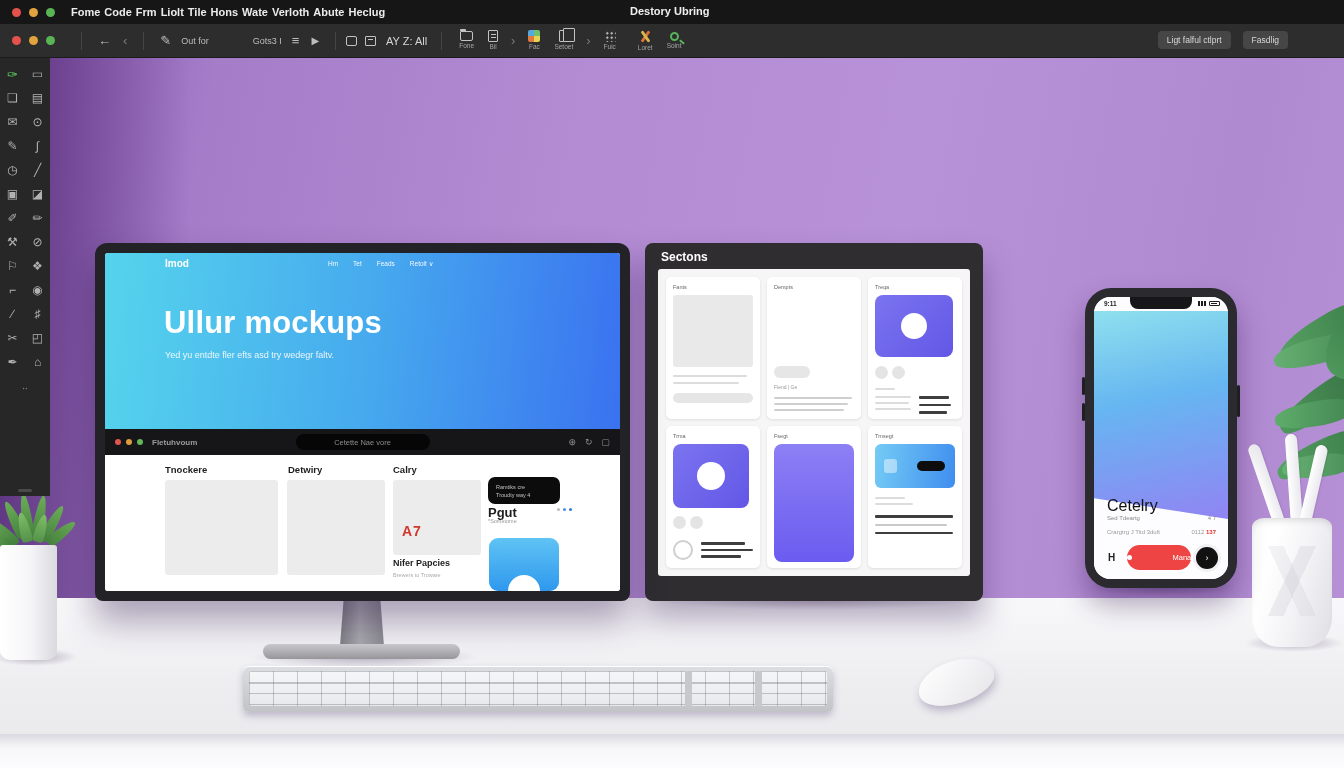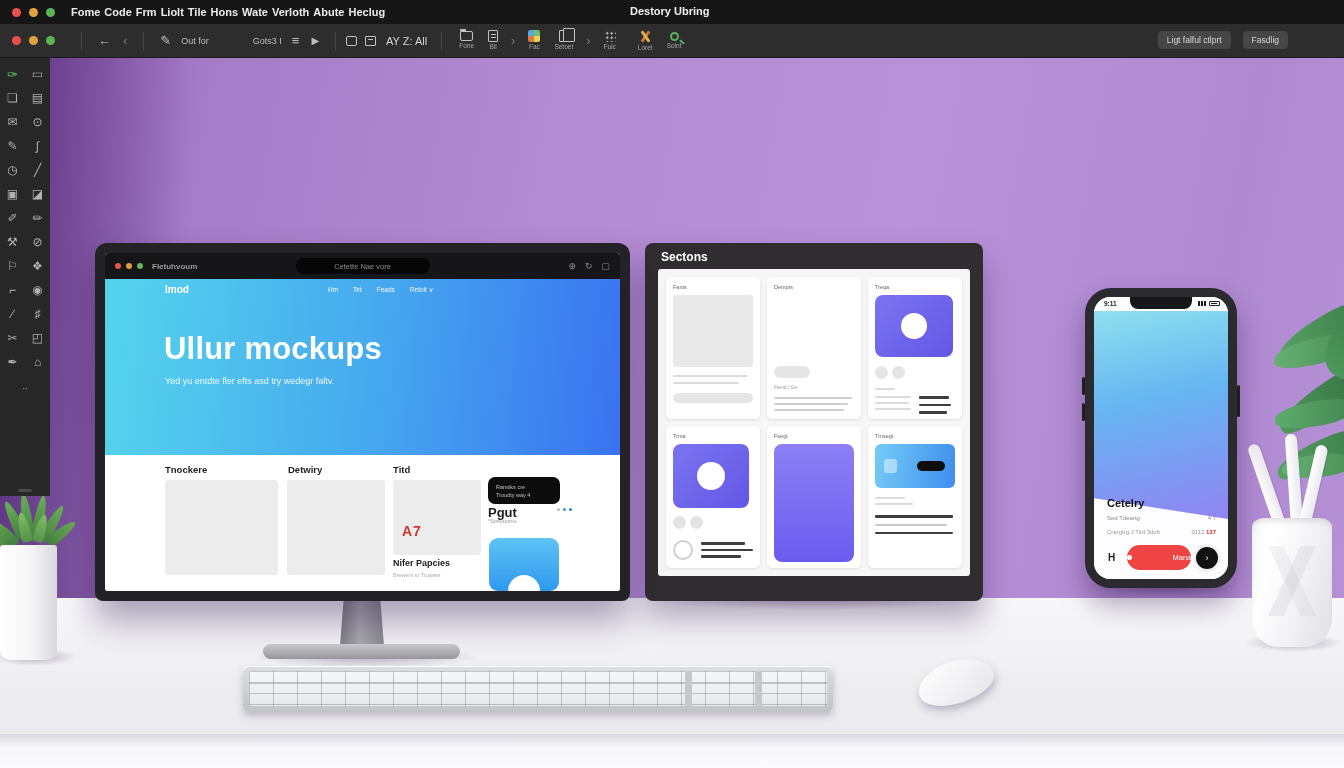--- a/index.html
+++ b/index.html
@@ -102,21 +102,21 @@
 
 #phone{position:absolute;left:1085px;top:288px;width:152px;height:300px;background:#fdfdff;border:9px solid #2a2a2f;border-radius:26px;box-shadow:0 16px 28px rgba(42,16,72,.38);z-index:7}
 #p-clip{position:absolute;inset:0;border-radius:16px;overflow:hidden;background:#fdfdff}
 #p-notch{position:absolute;left:50%;transform:translateX(-50%);top:0;width:62px;height:12px;background:#17171a;border-radius:0 0 8px 8px;z-index:3}
 #p-status{position:absolute;left:10px;right:8px;top:3px;display:flex;justify-content:space-between;font-size:6.5px;font-weight:bold;color:#1c1c1c;z-index:2}
 #p-sticons{display:flex;gap:3px;align-items:center}
 #p-sig{width:8px;height:5px;background:linear-gradient(to right,#1c1c1c 0 2px,transparent 2px 3px,#1c1c1c 3px 5px,transparent 5px 6px,#1c1c1c 6px 8px)}
 #p-batt{width:11px;height:5px;border:1px solid #1c1c1c;border-radius:1px;position:relative}
 #p-batt::before{content:"";position:absolute;left:1px;top:1px;bottom:1px;width:6px;background:#1c1c1c}
 #p-grad{position:absolute;left:0;top:14px;width:100%;height:208px;background:linear-gradient(168deg,#8fe0ee 0%,#66b6f1 42%,#9184f3 100%);clip-path:polygon(0 0,100% 0,100% 100%,0 90%)}
-#p-heading{position:absolute;left:13px;top:200px;font-size:11px;font-weight:bold;color:#111}
+#p-heading{position:absolute;left:13px;top:200px;font-size:16px;font-weight:normal;color:#111}
 #p-subrow{position:absolute;left:13px;right:12px;top:218px;display:flex;justify-content:space-between;font-size:6px;color:#8a8a8a}
 #p-detailrow{position:absolute;left:13px;right:12px;top:232px;display:flex;justify-content:space-between;font-size:6px;color:#9a9a9a}
 #p-price-hot{color:#e0342c;font-weight:bold}
 #p-bar{position:absolute;left:10px;right:10px;top:247px;height:27px;display:flex;align-items:center}
 #p-nav-left{font-size:10px;font-weight:bold;color:#222;margin-left:4px}
 #p-pill{margin-left:12px;width:64px;height:25px;background:#ef4444;border-radius:13px;color:#fff;font-size:7.5px;display:flex;align-items:center;justify-content:space-between;gap:4px}
 #p-pill i{width:5px;height:5px;background:#fff;border-radius:50%;display:block}
 #p-act{margin-left:auto;width:22px;height:22px;border-radius:50%;background:#111;color:#fff;font-size:9px;display:flex;align-items:center;justify-content:center;box-shadow:0 0 0 3px #f1f1f3}
 .p-sidebtn{position:absolute;background:#1f1f23;border-radius:2px;z-index:1}
 
@@ -144,47 +144,47 @@
   <div class="shadow" style="left:250px;top:646px;width:230px;height:22px"></div>
   <div class="shadow" style="left:648px;top:588px;width:334px;height:22px"></div>
   <div class="shadow" style="left:1088px;top:578px;width:150px;height:18px"></div>
   <div class="shadow" style="left:1244px;top:634px;width:100px;height:18px"></div>
   <div class="shadow" style="left:-8px;top:648px;width:86px;height:18px"></div>
 
   <div id="m-neck"></div>
   <div id="m-base"></div>
   <div id="monitor">
     <div id="m-screen">
+      <div id="m-hero">
+        <span id="m-logo">Imod</span>
+        <span id="m-nav">
+          <span>Hm</span>
+          <span>Tet</span>
+          <span>Feads</span>
+          <span>Retoit ∨</span>
+        </span>
+        <div id="m-h1">Ullur mockups</div>
+        <div id="m-sub">Yed yu entdte fler efts asd try wedegr faltv.</div>
+      </div>
       <div id="m-chrome">
         <span class="m-dot" style="background:#e0574f"></span>
         <span class="m-dot" style="background:#dd9c3e"></span>
         <span class="m-dot" style="background:#64b85a"></span>
         <span id="m-title">Fletuhvoum</span>
         <span id="m-address">Cetette Nae vore</span>
         <span id="m-chrome-icons">
           <span>⊕</span>
           <span>↻</span>
           <span>▢</span>
         </span>
       </div>
-      <div id="m-hero">
-        <span id="m-logo">Imod</span>
-        <span id="m-nav">
-          <span>Hm</span>
-          <span>Tet</span>
-          <span>Feads</span>
-          <span>Retoit ∨</span>
-        </span>
-        <div id="m-h1">Ullur mockups</div>
-        <div id="m-sub">Yed yu entdte fler efts asd try wedegr faltv.</div>
-      </div>
       <div id="m-content">
         <span class="m-col-h" style="left:60px">Tnockere</span>
         <span class="m-col-h" style="left:183px">Detwiry</span>
-        <span class="m-col-h" style="left:288px">Titd</span>
+        <span class="m-col-h" style="left:288px">Calry</span>
         <div class="ph-card" style="left:60px;top:25px;width:113px;height:95px"></div>
         <div class="ph-card" style="left:182px;top:25px;width:98px;height:95px"></div>
         <div class="ph-card" style="left:288px;top:25px;width:88px;height:75px"></div>
         <span id="m-a7">A7</span>
         <div id="m-promo">
           <div>Ramtiks cre</div>
           <div>Troudty way 4</div>
         </div>
         <span id="m-news">Pgut</span>
         <span id="m-news-dots">

